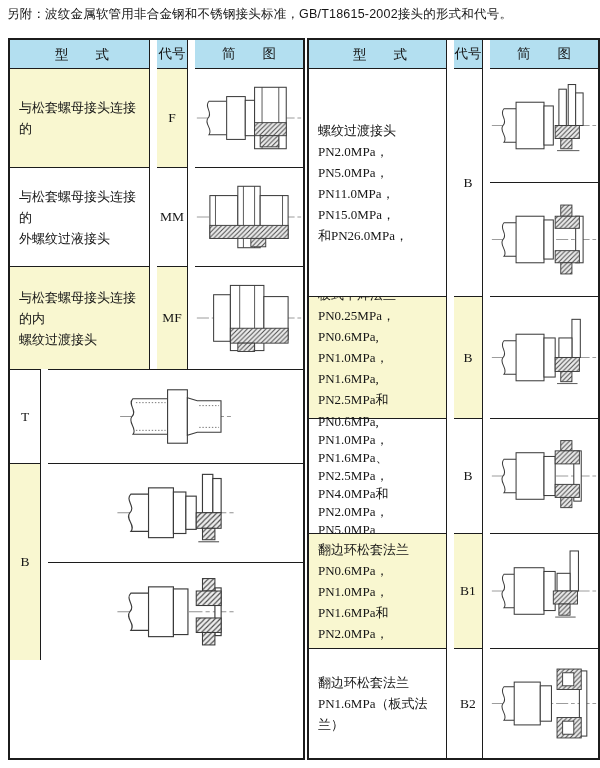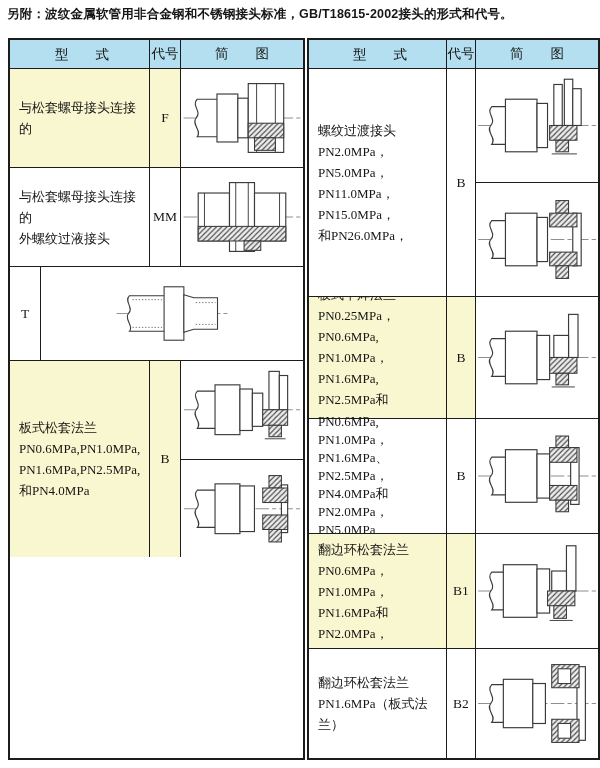--- a/index.html
+++ b/index.html
@@ -4,27 +4,27 @@
 <style>
   :root{ --bd:#1c1c1c; --hbg:#b3dff0; --ybg:#f9f7d0; --tx:#151515; }
   html,body{ margin:0; padding:0; }
   body{
     width:600px; height:768px; background:#fff; position:relative; overflow:hidden;
     font-family:"Liberation Serif","DejaVu Serif",serif; color:var(--tx);
   }
   .note{
     position:absolute; left:7px; top:6px; width:588px;
     font-family:"Liberation Sans","DejaVu Sans",sans-serif;
-    font-weight:bold; font-size:12.5px; letter-spacing:0.2px;
+    font-weight:normal; font-size:12.5px; letter-spacing:0.2px;
   }
   .tables{ position:absolute; left:8px; top:38px; display:flex; }
   .tbl{ border:2px solid var(--bd); background:#fff; display:flex; flex-direction:column; }
   .tbl.left{ width:293px; }
   .tbl.right{ width:289px; margin-left:2px; }
-  .row{ display:flex; box-sizing:border-box; }
+  .row{ display:flex; box-sizing:border-box;gap:7px; }
   .cell{
     box-sizing:border-box; border-right:1px solid var(--bd); border-top:1px solid var(--bd);
     display:flex; align-items:center; overflow:hidden;
   }
   .row .cell:last-child{ border-right:none; }
   .row.hdr .cell{ border-top:none; background:var(--hbg); justify-content:center; font-size:13.5px; }
   .row.hdr{ height:28px; }
   .tbl.left  .c-type{ width:140px; } .tbl.left  .c-code{ width:31px; }
   .tbl.right .c-type{ width:138px; } .tbl.right .c-code{ width:29px; }
   .c-diag{ flex:1; padding:0; display:flex; flex-direction:column; align-items:stretch; }
@@ -116,20 +116,43 @@
               <line x1="64" y1="14" x2="64" y2="80" class="ln"></line>
               <rect x="70" y="24" width="30" height="46" class="ol"></rect>
               <line x1="94" y1="24" x2="94" y2="70" class="ln"></line>
               <rect x="16" y="56" width="84" height="14" class="ht"></rect>
               <rect x="60" y="70" width="16" height="9" class="ht"></rect>
             </svg>
           </div>
       </div>
     </div>
 
+    <div class="row yel" style="height:103px">
+      <div class="cell c-type">
+          <span class="t">与松套螺母接头连接的内
+螺纹过渡接头</span>
+        </div>
+      <div class="cell c-code">
+          <span>MF</span>
+        </div>
+      <div class="cell c-diag">
+        <div class="sub">
+            <svg class="dg" viewBox="0 0 116 94">
+              <line x1="2" y1="47" x2="114" y2="47" class="cl"></line>
+              <rect x="20" y="22" width="18" height="50" class="ol"></rect>
+              <rect x="38" y="12" width="36" height="70" class="ol"></rect>
+              <line x1="48" y1="12" x2="48" y2="82" class="ln"></line>
+              <line x1="64" y1="12" x2="64" y2="82" class="ln"></line>
+              <rect x="74" y="24" width="26" height="46" class="ol"></rect>
+              <rect x="38" y="58" width="62" height="16" class="ht"></rect>
+              <rect x="46" y="74" width="18" height="9" class="ht"></rect>
+            </svg>
+          </div>
+      </div>
+    </div>
 
     <div class="row" style="height:94px">
       <div class="cell c-code">
           <span>T</span>
         </div>
       <div class="cell c-diag">
         <div class="sub">
             <svg class="dg" viewBox="0 0 116 94">
               <line x1="2" y1="47" x2="114" y2="47" class="cl"></line>
               <path d="M50,29 H15 C9,35 20,41 14,47 C9,53 20,59 15,65 H50" class="ol"></path>
@@ -138,26 +161,20 @@
               <rect x="50" y="20" width="20" height="54" class="ol"></rect>
               <path d="M70,28 L80,31 H104 V63 H80 L70,66 Z" class="ol"></path>
               <line x1="82" y1="36" x2="102" y2="36" class="dt"></line>
               <line x1="82" y1="58" x2="102" y2="58" class="dt"></line>
             </svg>
           </div>
       </div>
     </div>
 
     <div class="row yel" style="height:197px">
-      <div class="cell c-type">
-          <span class="t">板式松套法兰
-PN0.6MPa,PN1.0MPa,
-PN1.6MPa,PN2.5MPa,
-和PN4.0MPa</span>
-        </div>
       <div class="cell c-code">
           <span>B</span>
         </div>
       <div class="cell c-diag">
         <div class="sub">
             <svg class="dg" viewBox="0 0 116 94">
               <line x1="2" y1="47" x2="114" y2="47" class="cl"></line>
               <path d="M32,29 H15 C9,35 20,41 14,47 C9,53 20,59 15,65 H32" class="ol"></path>
               <rect x="32" y="23" width="24" height="48" class="ol"></rect>
               <rect x="56" y="27" width="12" height="40" class="ol"></rect>

